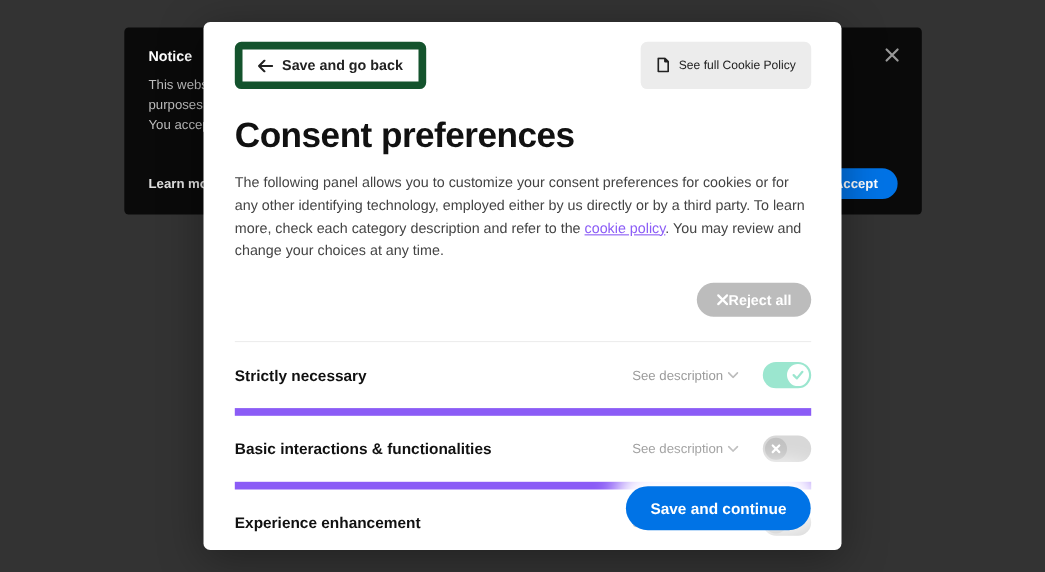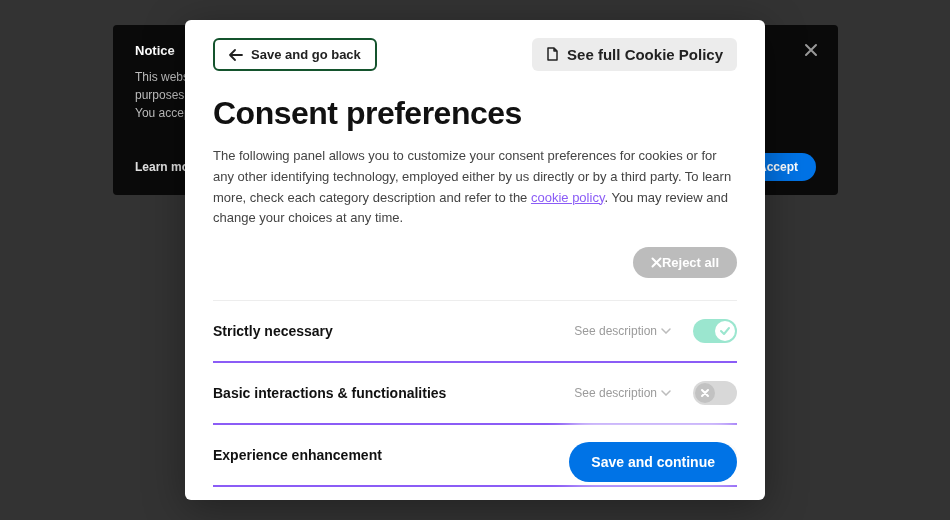--- a/index.html
+++ b/index.html
@@ -46,45 +46,45 @@
       overflow: hidden;
     }
     .modal-scroll {
       flex: 1; overflow-y: auto; padding: 18px 28px 70px 28px;
       scrollbar-width: none;
     }
     .modal-scroll::-webkit-scrollbar { display: none; }
     .top-bar { display: flex; justify-content: space-between; margin-bottom: 24px; }
     .btn-back {
       display: inline-flex; align-items: center; gap: 8px;
-      border: 2px solid #14532d; background: #fff; border-radius: 6px;
+      border: 7px solid #14532d; background: #fff; border-radius: 6px;
       padding: 7px 14px; font-size: 13px; font-weight: 600; color: #222;
       cursor: pointer;
     }
     .btn-policy {
       display: inline-flex; align-items: center; gap: 8px;
       background: #ececec; border: none; border-radius: 6px;
-      padding: 7px 14px; font-size: 15px; font-weight: 700; color: #222;
+      padding: 7px 14px; font-size: 11px; font-weight: 400; color: #222;
       cursor: pointer;
     }
     .heading { font-size: 32px; font-weight: 800; letter-spacing: -0.5px; margin-bottom: 14px; color: #111; }
     .intro { font-size: 13px; color: #444; line-height: 1.6; margin-bottom: 18px; }
     .intro a { color: #8b5cf6; text-decoration: underline; }
     .action-row { display: flex; justify-content: flex-end; gap: 10px; margin-bottom: 22px; }
     .pill-btn {
       display: inline-flex; align-items: center; gap: 0;
       border: none; border-radius: 24px; padding: 8px 18px;
       font-size: 13px; font-weight: 700; color: #fff; cursor: pointer;
     }
     .pill-reject { background: #bcbcbc; }
     .pill-accept { background: #1cc88a; }
     .cat-list { border-top: 1px solid #ededed; }
     .cat-row {
       display: flex; align-items: center; justify-content: space-between;
-      padding: 18px 0; border-bottom: 2px solid #8b5cf6;
+      padding: 18px 0; border-bottom: 7px solid #8b5cf6;
     }
     .cat-name { font-size: 14px; font-weight: 700; color: #111; }
     .cat-right { display: flex; align-items: center; gap: 22px; }
     .see-desc { font-size: 12px; color: #9b9b9b; display: inline-flex; align-items: center; gap: 4px; cursor: pointer; }
     .toggle {
       width: 44px; height: 24px; border-radius: 12px; position: relative; cursor: pointer;
     }
     .toggle-knob {
       position: absolute; top: 2px; width: 20px; height: 20px;
       border-radius: 50%; background: #fff; display: flex; align-items: center; justify-content: center;

